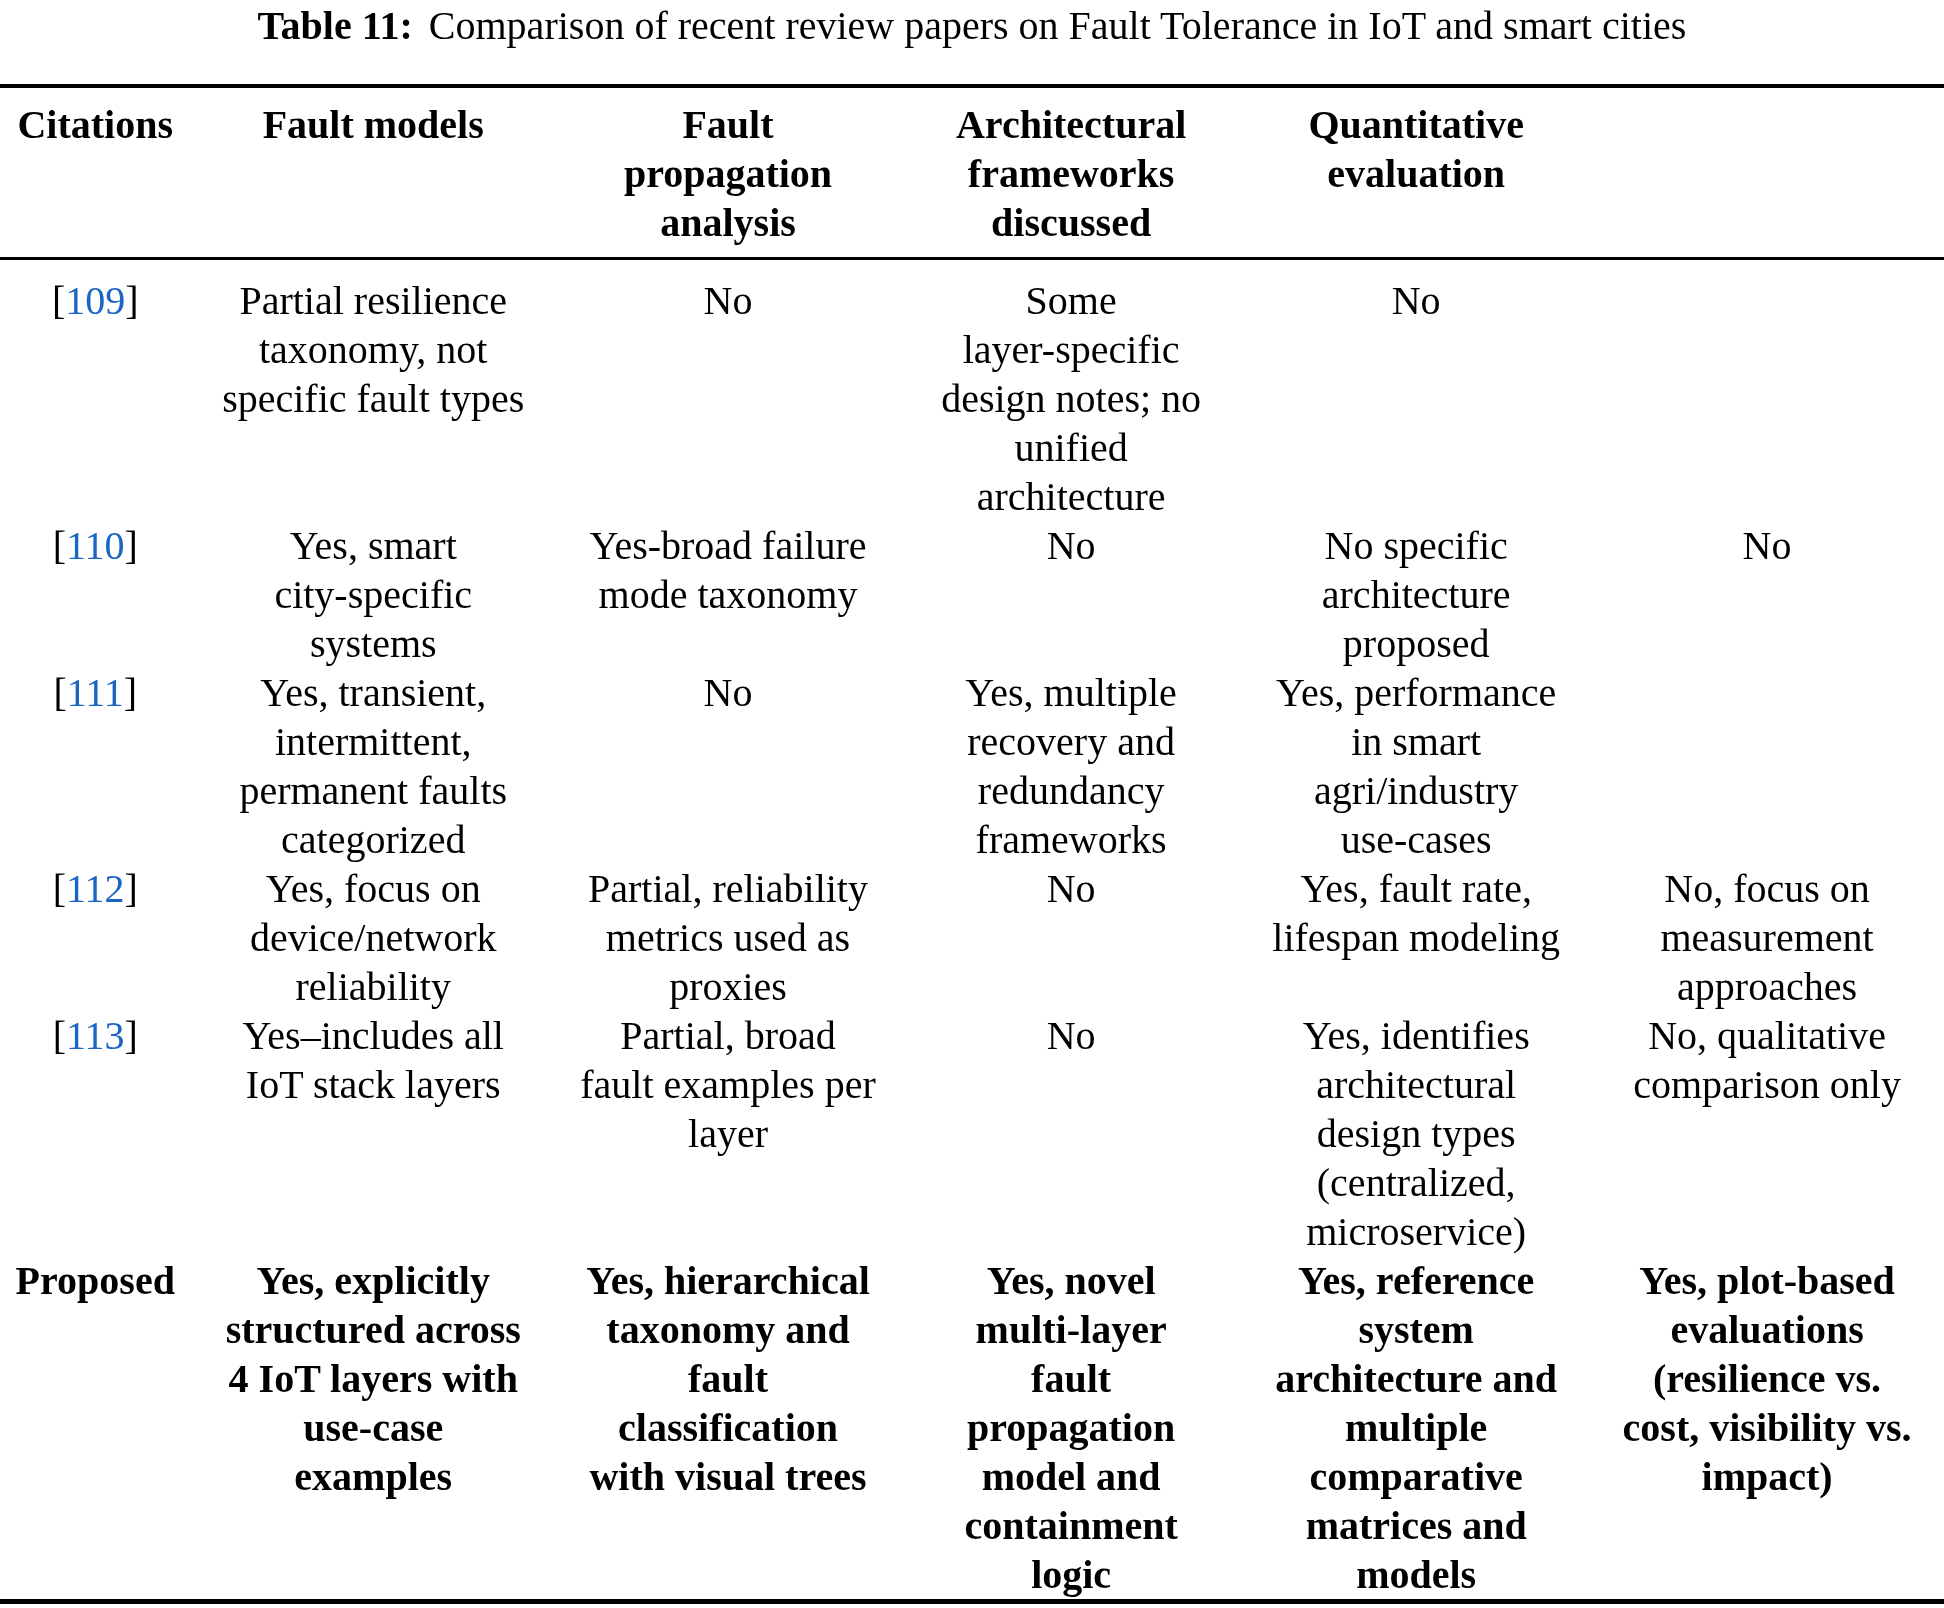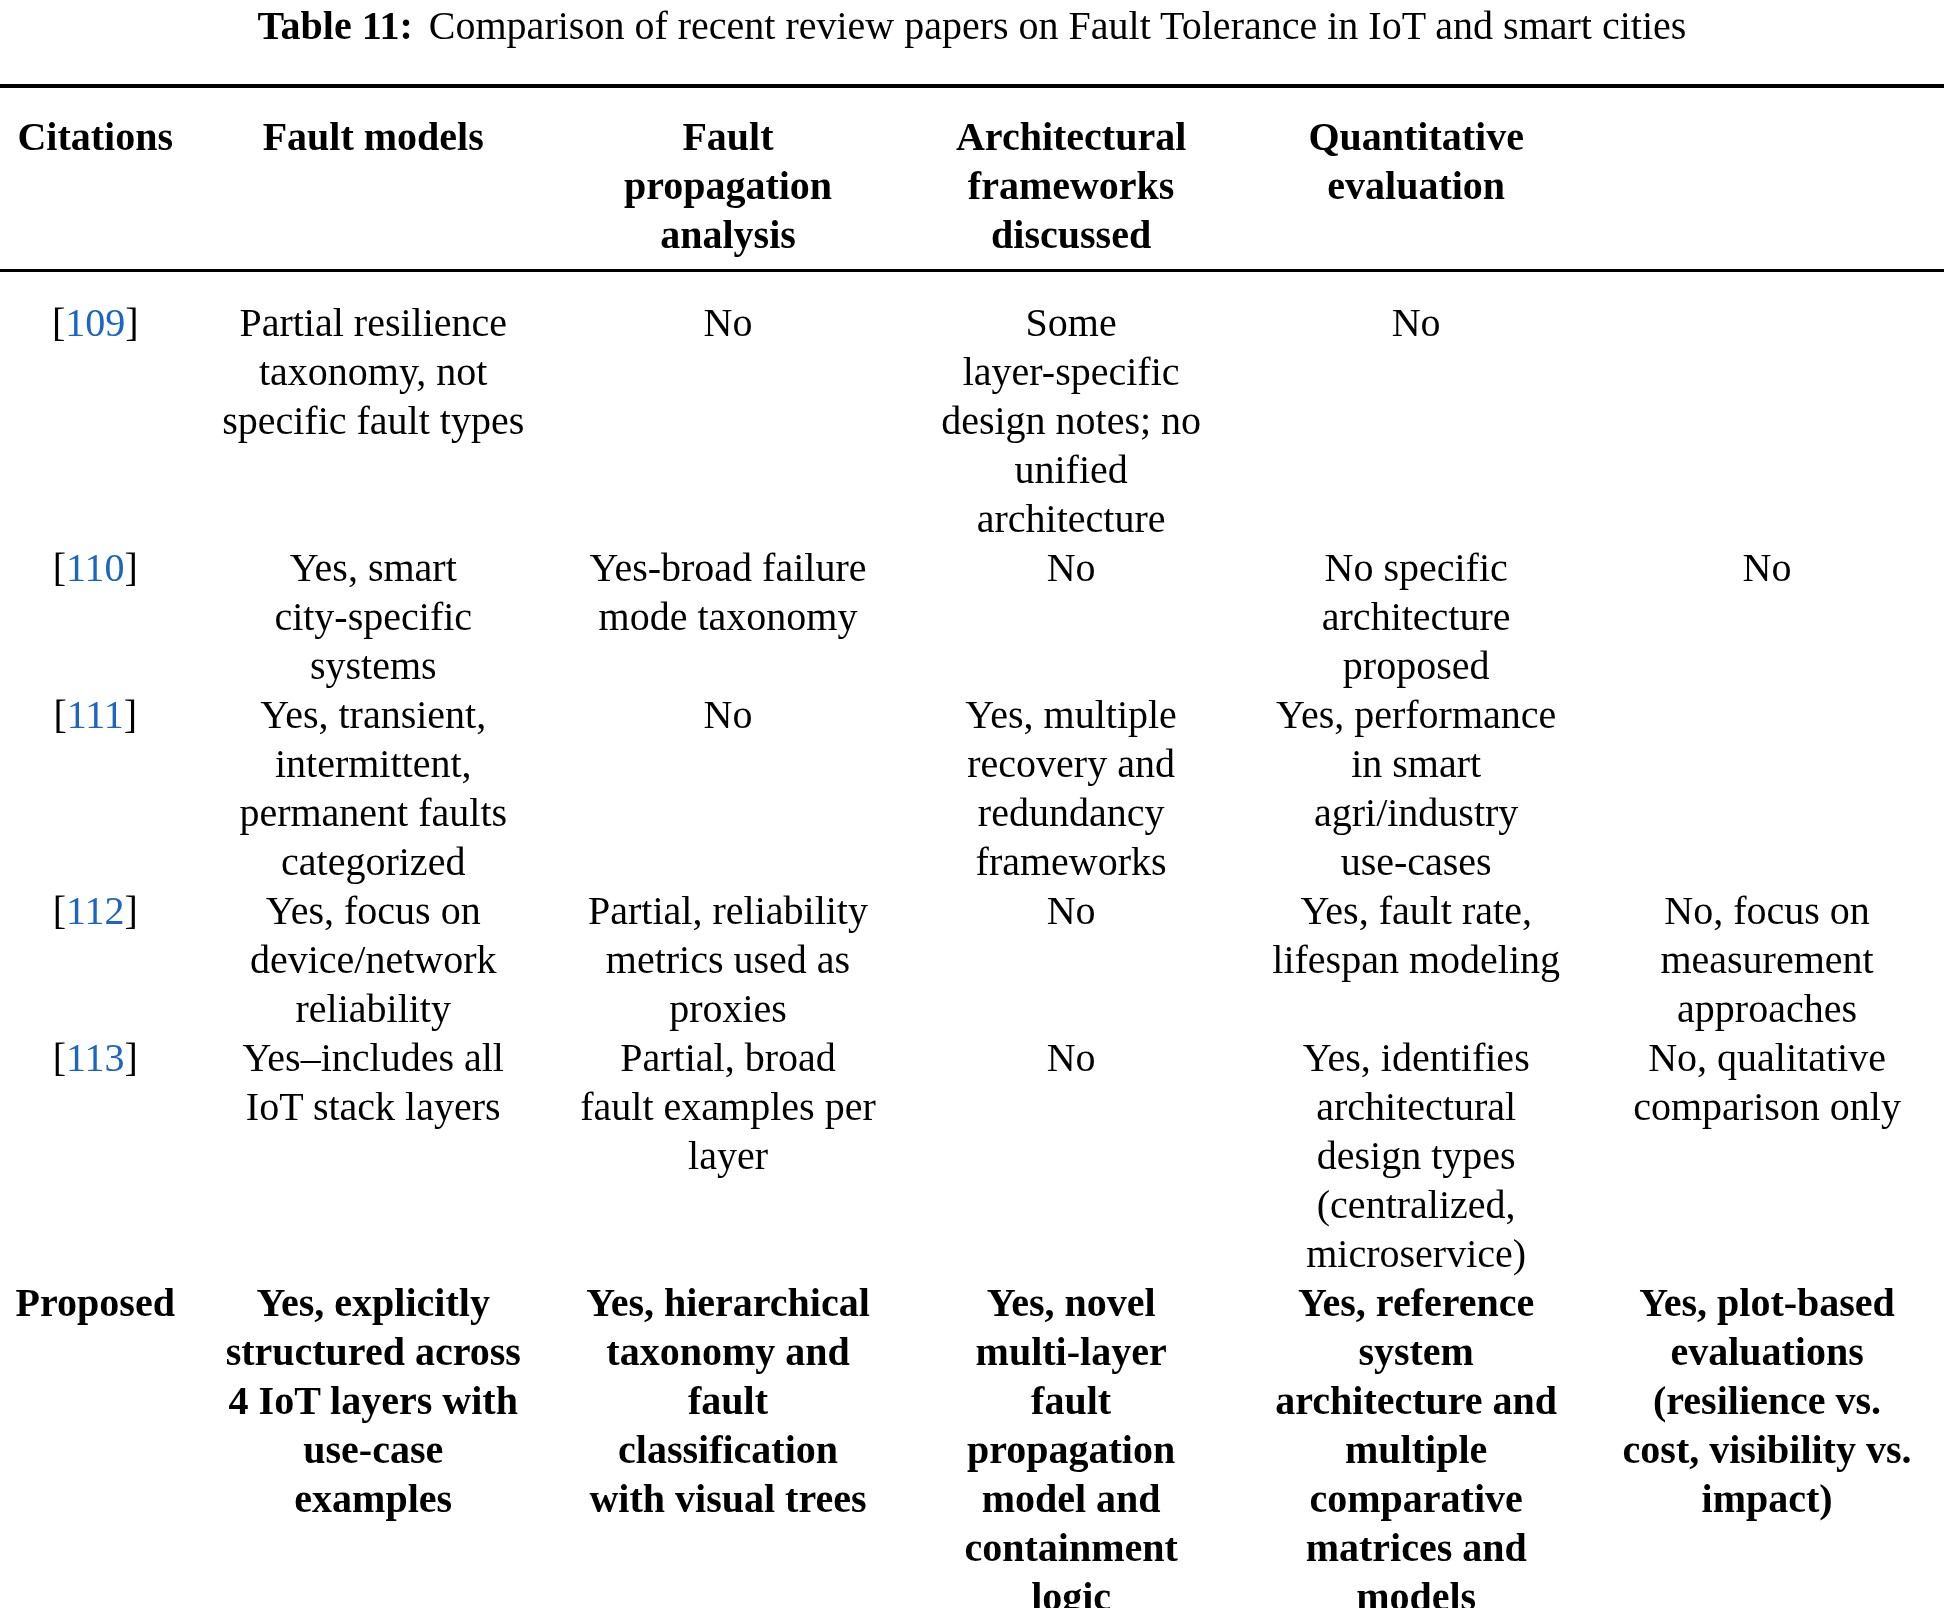--- a/index.html
+++ b/index.html
@@ -30,23 +30,23 @@
     grid-template-columns: 9.8% 18.8% 17.7% 17.6% 17.9% 18.2%;
     align-items: start;
   }
   .cell {
     font-size: 40px;
     line-height: 49px;
     text-align: center;
     white-space: pre;      
     overflow: visible;
   }
-  .thead { padding: 24px 0 10px 0; border-bottom: 3px solid #000; }
+  .thead { padding: 12px 0 10px 0; border-bottom: 3px solid #000; }
   .thead .cell { font-weight: 700; }
-  .tbody { padding-top: 26px; }
+  .tbody { padding-top: 16px; }
   .grid-row.bold .cell { font-weight: 700; }
   .cite-num { color: var(--cite, #1b65c4); }
 </style>
 </head>
 <body>
 
 <div class="page">
 
   <div class="caption">
     <span class="cap-label">Table 11:</span><span class="cap-text">Comparison of recent review papers on Fault Tolerance in IoT and smart cities</span>

